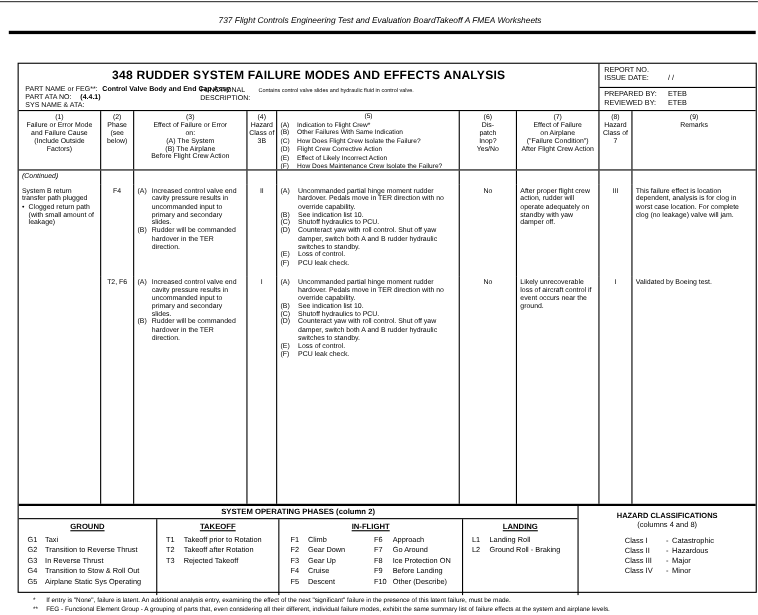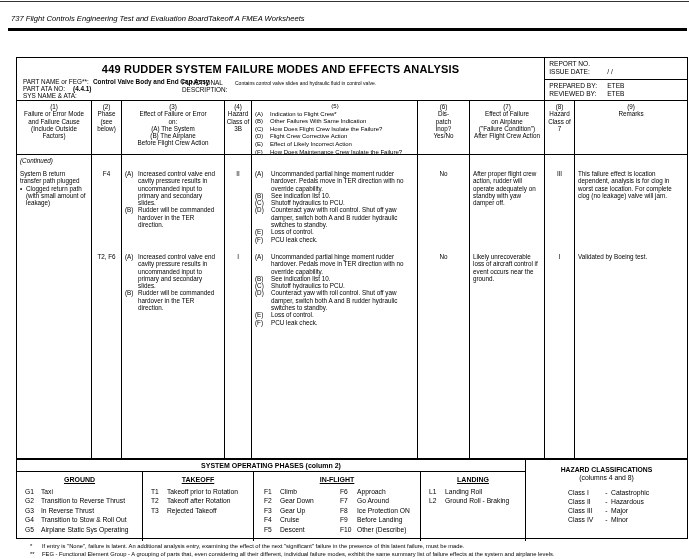--- a/index.html
+++ b/index.html
@@ -3,21 +3,21 @@
 <meta charset="utf-8">
 <style>
   html,body { margin:0; padding:0; background:#ffffff; }
   .page {
     position:relative; width:689px; height:559px; background:#fff;
     font-family:"Liberation Sans", sans-serif; color:#000; overflow:hidden;
   }
   .scan-top { position:absolute; top:1px; left:0; width:689px; height:1px; background:#333; }
 
   
-  .doc-header { position:absolute; top:14px; left:11px; right:9px; display:flex; justify-content:flex-start;
+  .doc-header { position:absolute; top:14px; left:11px; right:9px; display:flex; justify-content:center;
                 font-size:7.6px; font-style:italic; }
   .header-rule { position:absolute; top:28px; left:8px; width:679px; height:2.5px; background:#000; }
 
   
   .main-table { position:absolute; top:57px; left:16px; width:670px; height:480px; border:1.5px solid #000; }
 
   .cols9 { display:grid; grid-template-columns:75px 30px 103px 27px 166px 52px 75px 30px 112px; }
 
   
   .title-block { height:42px; border-bottom:1px solid #000; display:flex; }
@@ -100,21 +100,21 @@
   <div class="doc-header">
     <span>737 Flight Controls Engineering Test and Evaluation Board</span>
     <span>Takeoff A   FMEA Worksheets</span>
   </div>
   <div class="header-rule"></div>
 
   <div class="main-table">
 
     <div class="title-block">
       <div class="tb-left">
-        <div class="fmea-title">449 RUDDER SYSTEM FAILURE MODES AND EFFECTS ANALYSIS</div>
+        <div class="fmea-title">348 RUDDER SYSTEM FAILURE MODES AND EFFECTS ANALYSIS</div>
         <div class="part-lines">
           <div class="part-line">
             <span class="pl-label w70">PART NAME or FEG**:</span>
             <span class="pl-value">Control Valve Body and End Cap Assy</span>
           </div>
           <div class="part-line">
             <span class="pl-label w50">PART ATA NO:</span>
             <span class="pl-value">(4.4.1)</span>
           </div>
           <div class="part-line">

